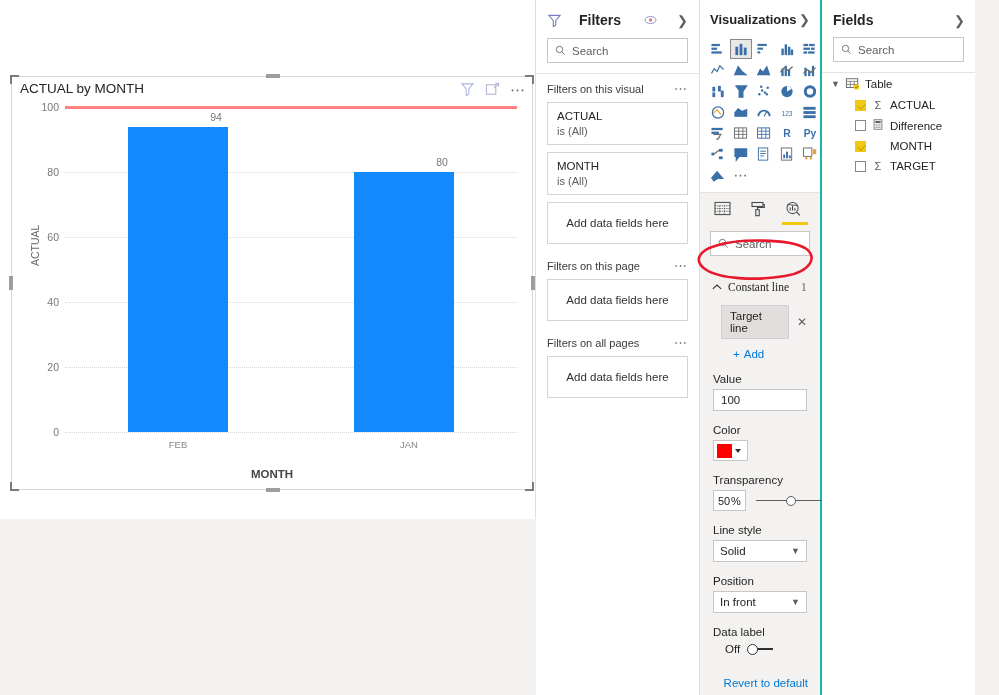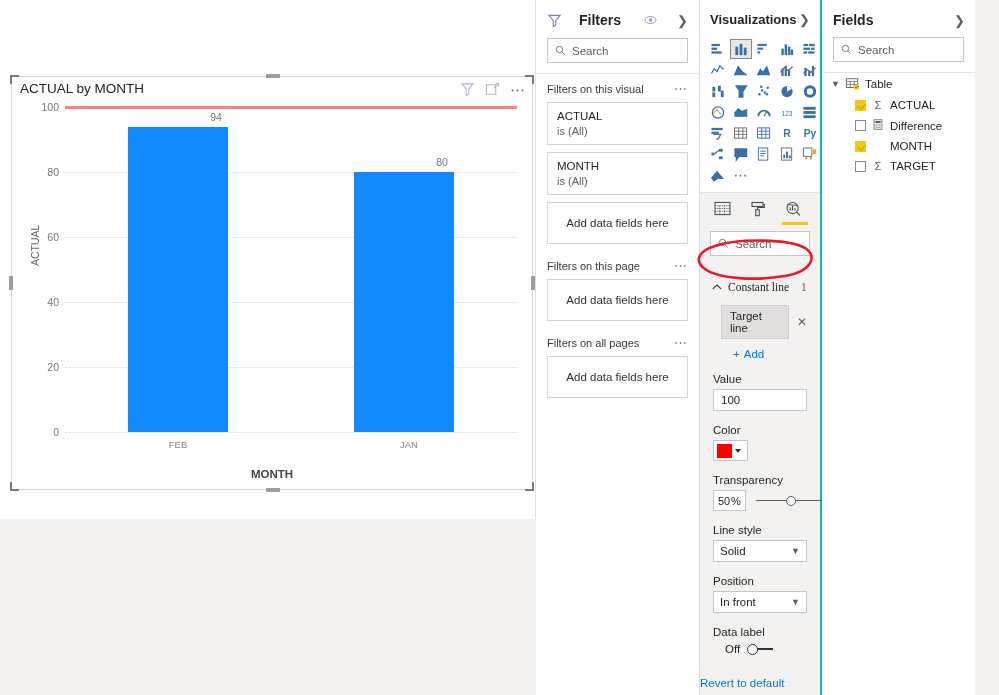--- a/index.html
+++ b/index.html
@@ -220,21 +220,21 @@
     display: flex; align-items: center; justify-content: space-between;
     padding: 0 6px; font-size: 11.5px; color: #252423; cursor: pointer;
   }
   .sel-chev { color: #605e5c; font-size: 9px; }
   .toggle-row { display: flex; align-items: center; gap: 7px; margin: 5px 0 0 12px; }
   .toggle-label { font-size: 11.5px; color: #252423; }
   .toggle { position: relative; width: 27px; height: 11px; cursor: pointer; }
   .toggle-track { position: absolute; left: 6px; top: 4.5px; width: 20px; height: 1.5px; background: #323130; }
   .toggle-knob { position: absolute; left: 0; top: 0; width: 11px; height: 11px; border: 1.5px solid #323130; border-radius: 50%; background: #fff; }
   .revert {
-    text-align: left; font-size: 11.5px; color: #0078d4; cursor: pointer;
+    text-align: right; font-size: 11.5px; color: #0078d4; cursor: pointer;
     padding: 22px 12px 0 0;
   }
 
   
   #fields-pane {
     position: relative; width: 153px; height: 695px; background: #fff;
   }
   #fields-head { display: flex; align-items: center; padding: 12px 8px 9px 11px; justify-content: center; }
   .tree-row {
     display: flex; align-items: center; gap: 5px;

